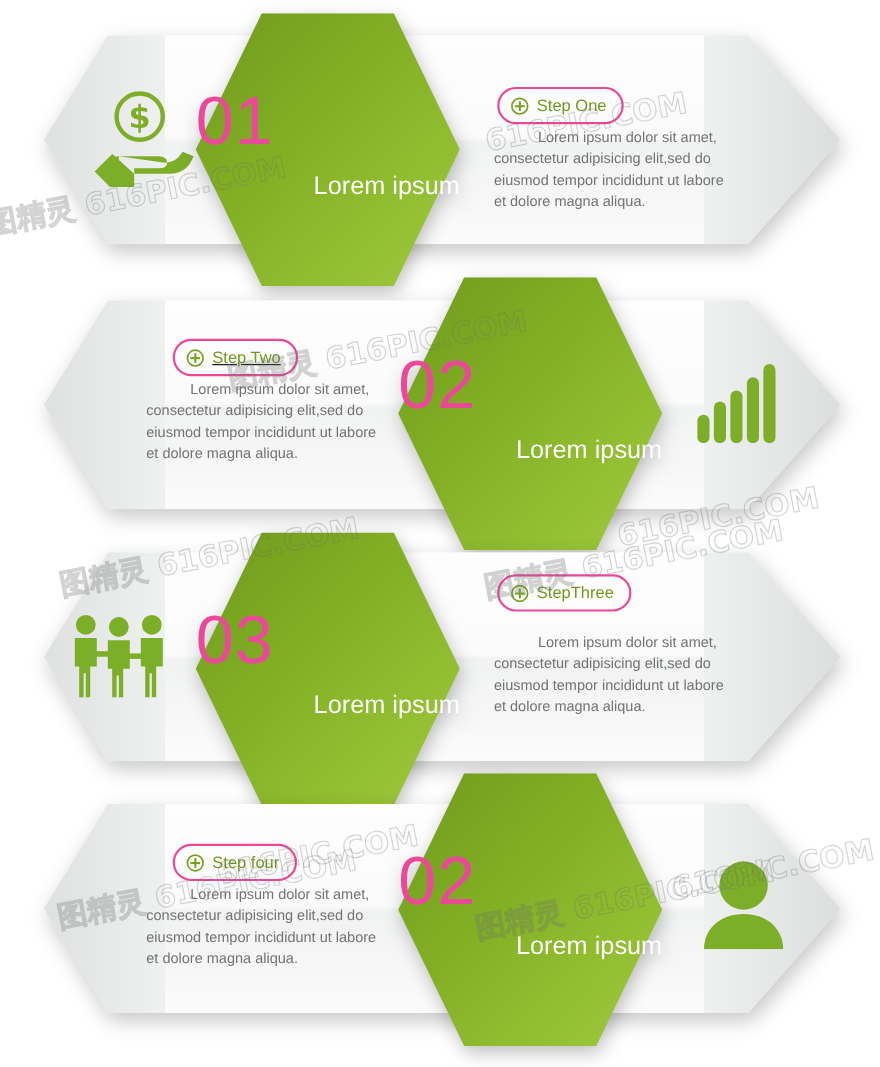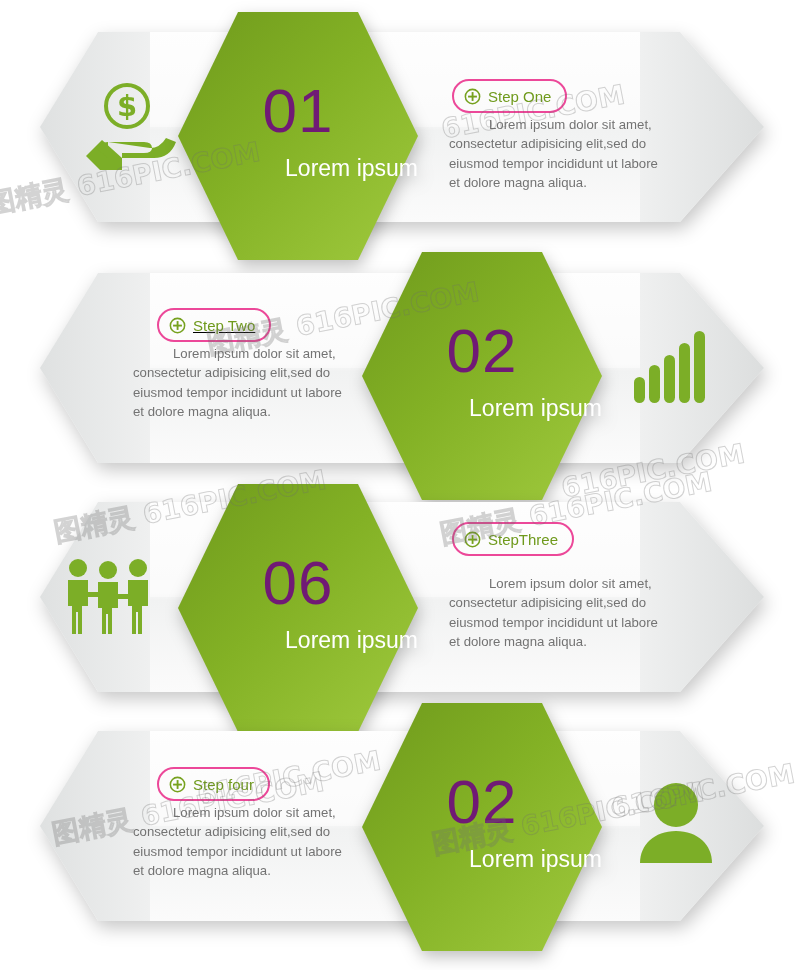--- a/index.html
+++ b/index.html
@@ -41,22 +41,21 @@
     width: 240px;
     height: 248px;
     filter: drop-shadow(2px 6px 8px rgba(0,0,0,0.25));
   }
   .hex-svg { display:block; width:240px; height:248px; }
   .hex-num {
     position: absolute;
     left: 0;
     width: 240px;
     top: 68px;
-    text-align: center;
-    color: #701a75;
+    color: #ec4899;
     font-size: 62px;
     font-weight: 300;
     letter-spacing: 1px;
     line-height: 1;
     font-family: "Liberation Sans", sans-serif;
   }
   .hex-sub {
     position: absolute;
     left: 0;
     width: 240px;
@@ -260,21 +259,21 @@
         <rect x="4.8" y="9" width="10.4" height="2.2" fill="#76A11E"></rect>
       </svg>
       <span class="badge-label">StepThree</span>
     </div>
     <div class="body-text" style="left:449px; top:72px;">Lorem ipsum dolor sit amet, consectetur adipisicing elit,sed do eiusmod tempor incididunt ut labore et dolore magna aliqua.</div>
 
     <div class="hex-wrap" style="left:178px; top:-18px;">
       <svg class="hex-svg" viewBox="0 0 240 248">
         <polygon points="60,0 180,0 240,124 180,248 60,248 0,124" fill="url(#hexgrad)"></polygon>
       </svg>
-      <div class="hex-num">06</div>
+      <div class="hex-num">03</div>
       <div class="hex-sub">Lorem ipsum</div>
     </div>
   </div>
 
   <div class="row" style="top:731px;padding-left:31px;">
     <div class="banner">
       <svg class="banner-svg" viewBox="0 0 724 190">
         <polygon points="0,95 58,0 640,0 724,95 640,190 58,190" fill="url(#bannerLight)"></polygon>
         <polygon points="0,95 58,0 110,0 110,190 58,190" fill="url(#bannerShadeL)"></polygon>
         <polygon points="600,0 640,0 724,95 640,190 600,190" fill="url(#bannerShadeR)"></polygon>

